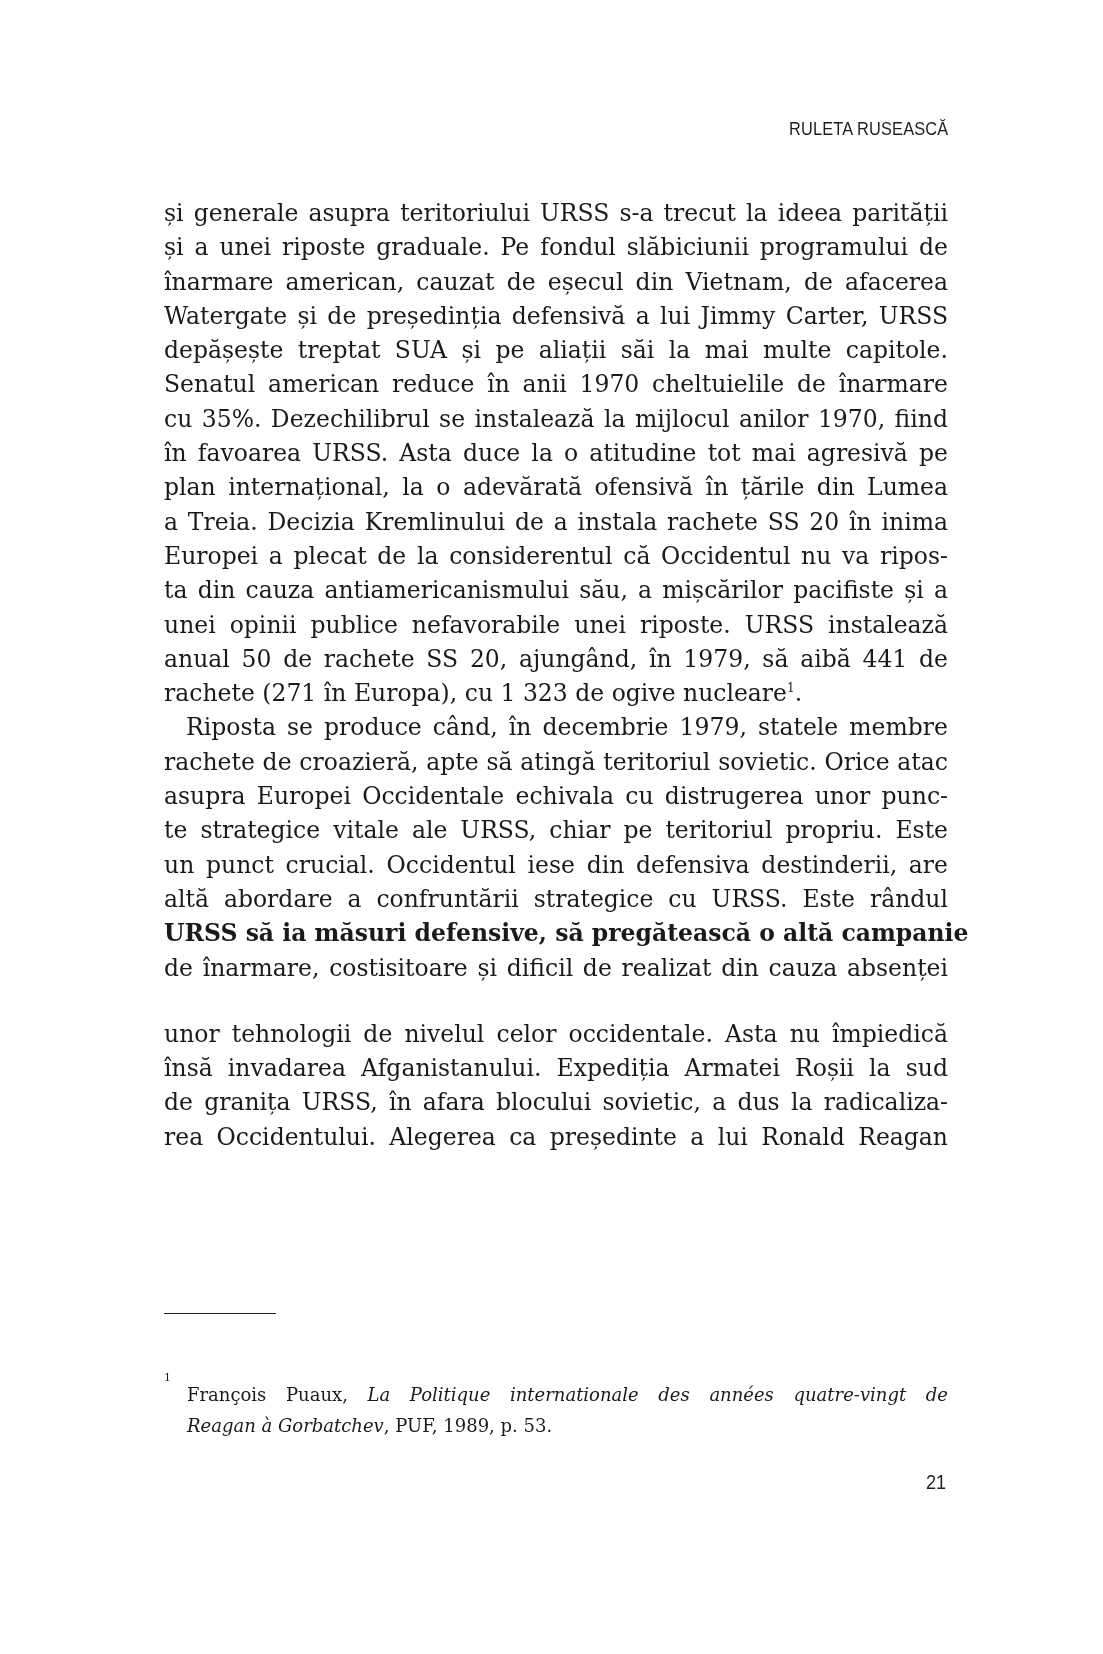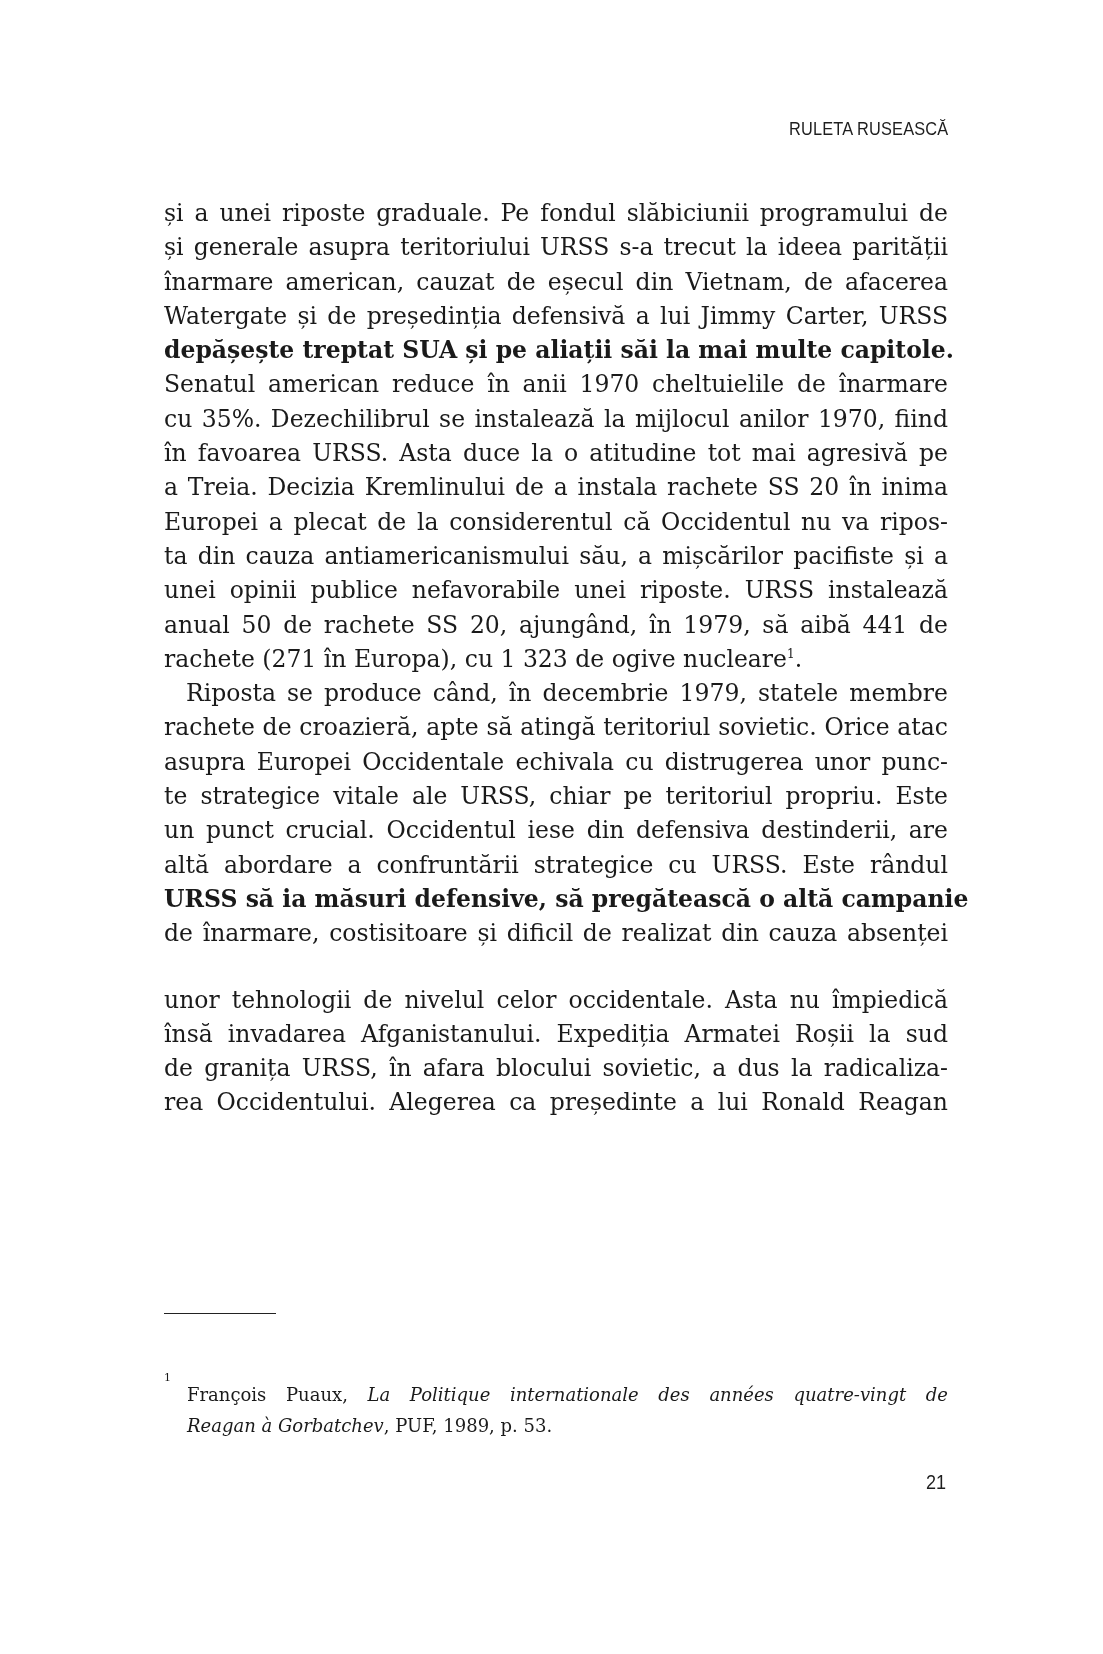--- a/index.html
+++ b/index.html
@@ -100,28 +100,29 @@
       transform-origin: left center;
       color: #1e1e1e;
     }
   </style>
 </head>
 <body>
 
 <div class="running-head">RULETA RUSEASCĂ</div>
 
 <div class="body-text">
+  <span class="line" style="word-spacing: 0px;">și generale asupra teritoriului URSS s-a trecut la ideea parității</span>
   <span class="line" style="word-spacing: 0px;">și a unei riposte graduale. Pe fondul slăbiciunii programului de</span>
-  <span class="line" style="word-spacing: 0px;">și generale asupra teritoriului URSS s-a trecut la ideea parității</span>
   <span class="line" style="word-spacing: 0px;">înarmare american, cauzat de eșecul din Vietnam, de afacerea</span>
   <span class="line" style="word-spacing: 0px;">Watergate și de președinția defensivă a lui Jimmy Carter, URSS</span>
-  <span class="line" style="word-spacing: 0px; font-weight: bold;">depășește treptat SUA și pe aliații săi la mai multe capitole.</span>
+  <span class="line" style="word-spacing: 0px;">depășește treptat SUA și pe aliații săi la mai multe capitole.</span>
   <span class="line" style="word-spacing: 0px;">Senatul american reduce în anii 1970 cheltuielile de înarmare</span>
   <span class="line" style="word-spacing: 0px;">cu 35%. Dezechilibrul se instalează la mijlocul anilor 1970, fiind</span>
   <span class="line" style="word-spacing: 0px;">în favoarea URSS. Asta duce la o atitudine tot mai agresivă pe</span>
+  <span class="line" style="word-spacing: 0px;">plan internațional, la o adevărată ofensivă în țările din Lumea</span>
   <span class="line" style="word-spacing: 0px;">a Treia. Decizia Kremlinului de a instala rachete SS 20 în inima</span>
   <span class="line" style="word-spacing: 0px;">Europei a plecat de la considerentul că Occidentul nu va ripos-</span>
   <span class="line" style="word-spacing: 0px;">ta din cauza antiamericanismului său, a mișcărilor pacifiste și a</span>
   <span class="line" style="word-spacing: 0px;">unei opinii publice nefavorabile unei riposte. URSS instalează</span>
   <span class="line" style="word-spacing: 0px;">anual 50 de rachete SS 20, ajungând, în 1979, să aibă 441 de</span>
   <span class="line last"><span>rachete (271 în Europa), cu 1 323 de ogive nucleare</span><sup class="fnref">1</sup><span>.</span></span>
   <span class="line indent" style="word-spacing: 0px;">Riposta se produce când, în decembrie 1979, statele membre</span>
   <span class="line" style="word-spacing: 0px;">rachete de croazieră, apte să atingă teritoriul sovietic. Orice atac</span>
   <span class="line" style="word-spacing: 0px;">asupra Europei Occidentale echivala cu distrugerea unor punc-</span>
   <span class="line" style="word-spacing: 0px;">te strategice vitale ale URSS, chiar pe teritoriul propriu. Este</span>

